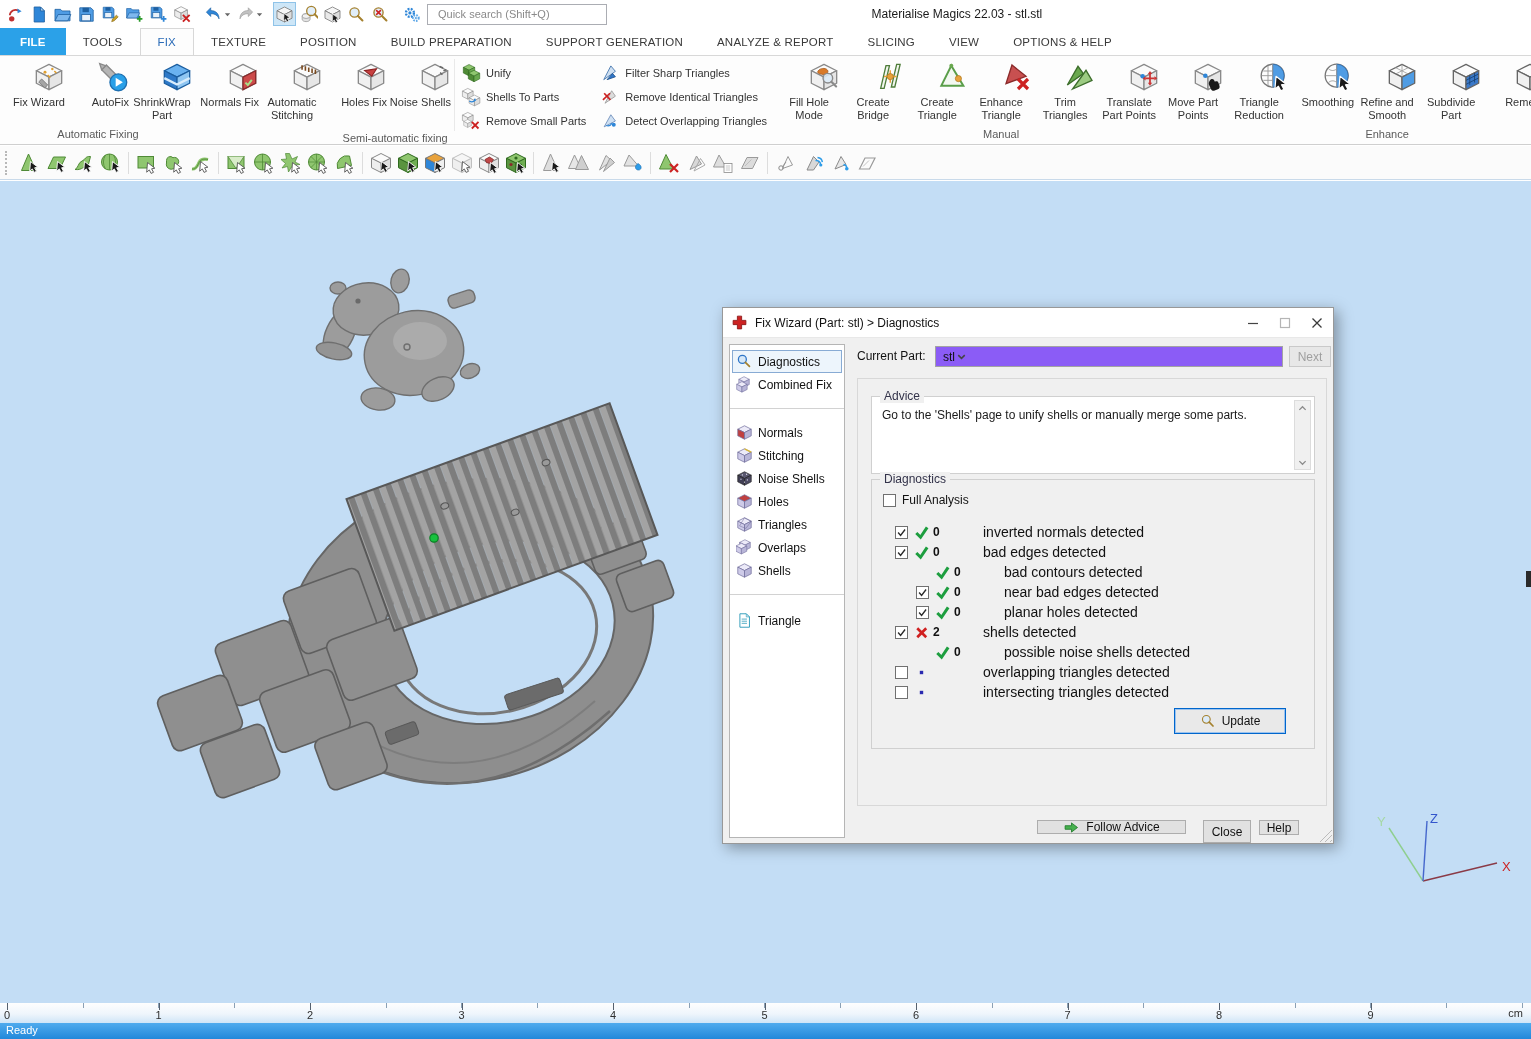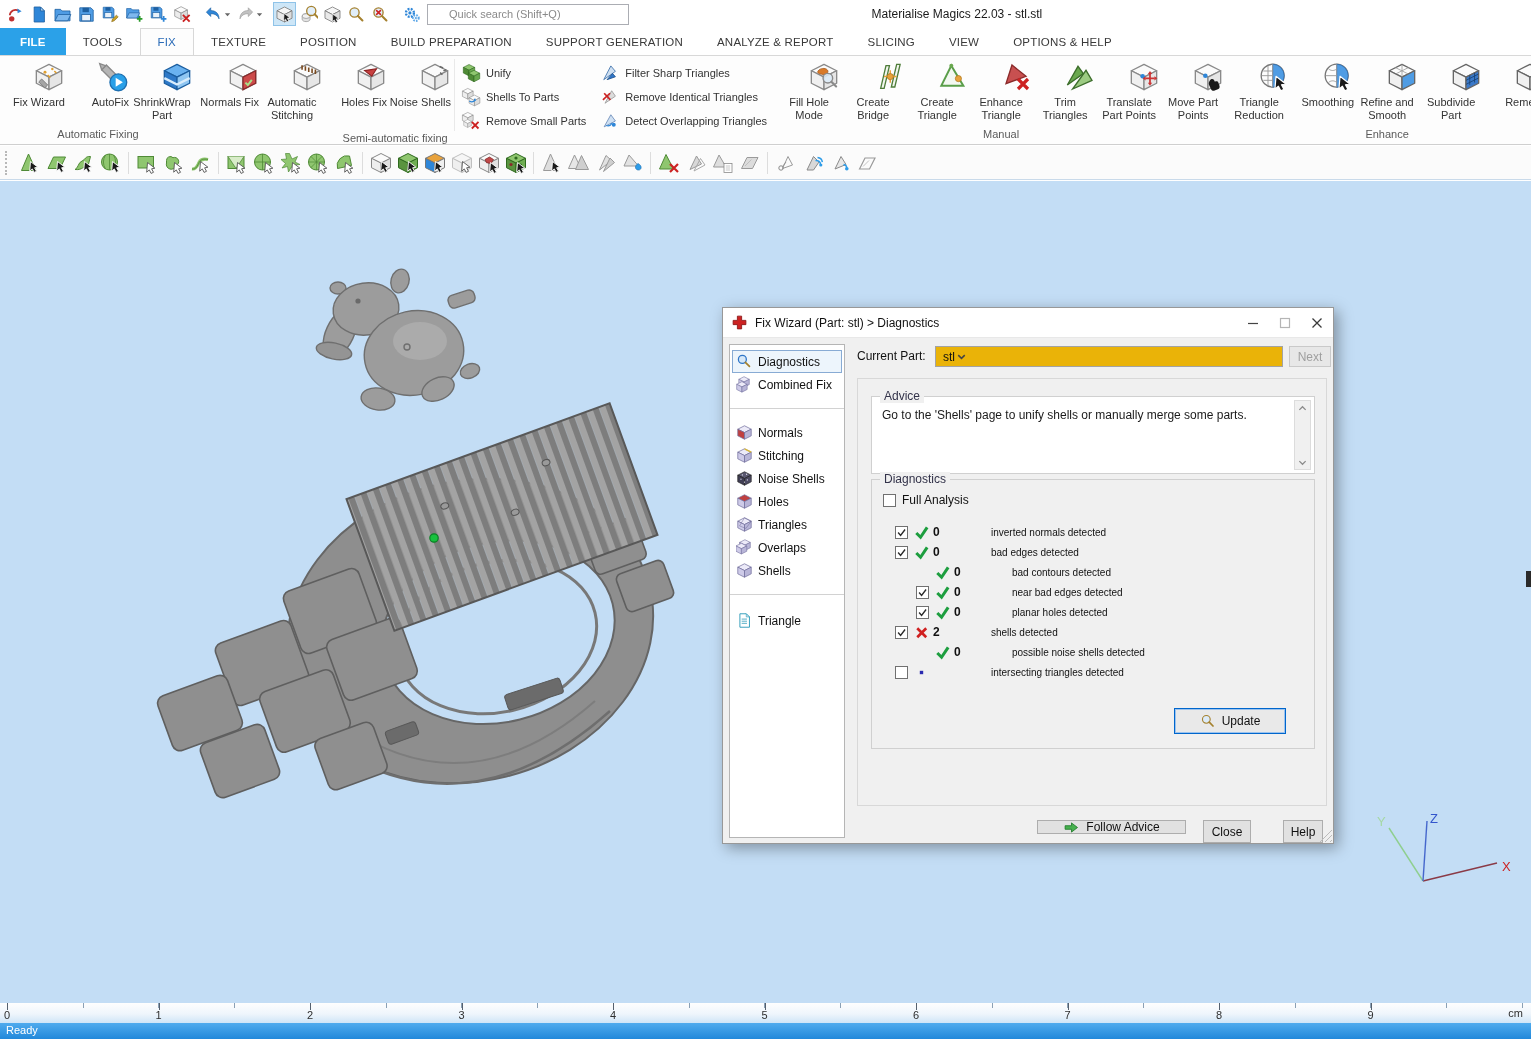--- a/index.html
+++ b/index.html
@@ -8,21 +8,21 @@
 .ic{display:inline-flex}
 svg{display:block}
 
 .titlebar{position:absolute;top:0;left:0;right:0;height:28px;background:#fff;display:flex;align-items:center}
 .qbar{display:flex;align-items:center;gap:1px;padding-left:3px}
 .qb-btn{border:1px solid transparent;background:none;padding:1px;margin:0;display:flex;align-items:center;height:24px;cursor:default}
 .qb-btn svg{width:19px;height:19px}
 .qb-btn svg.caret{width:7px;height:7px;margin-left:1px}
 .qb-btn.active{background:#cde6f7;border:1px solid #8fc3e8}
 .qb-sep{width:6px;height:1px}
-.search{margin-left:4px;width:158px;height:19px;border:1px solid #abadb3;font-size:11px;padding:0 21px;color:#444;font-family:"Liberation Sans",sans-serif}
+.search{margin-left:4px;width:158px;height:19px;border:1px solid #abadb3;font-size:11px;padding:0 10px;color:#444;font-family:"Liberation Sans",sans-serif}
 .search::placeholder{color:#8a8a8a}
 .apptitle{position:absolute;left:62.5%;transform:translateX(-50%);font-size:12px;color:#1a1a1a;white-space:nowrap;pointer-events:none}
 
 .tabbar{position:absolute;top:28px;left:0;right:0;height:27px;background:#fff;display:flex;align-items:stretch}
 .tab{padding:0 17px;display:flex;align-items:center;font-size:11.5px;color:#3a3a3a;letter-spacing:.2px}
 .tab.file{background:#2ba1e8;color:#fff;font-weight:bold;padding:0 20px}
 .tab.active{background:#fdfdfd;color:#2b6cb8;border:1px solid #d8d8d8;border-bottom:none;position:relative;z-index:3}
 
 .ribbon{position:absolute;top:55px;left:0;right:0;height:90px;background:#fdfdfd;border-top:1px solid #d8d8d8;border-bottom:1px solid #cfcfcf;display:flex;align-items:stretch;padding:0 2px;box-sizing:border-box}
 .rb-group{display:flex;flex-direction:column;padding-top:3px}
@@ -53,21 +53,21 @@
 .dlg-ctrl{width:32px;height:29px;display:flex;align-items:center;justify-content:center}
 .dlg-ctrl svg{width:12px;height:12px}
 .dlg-side{position:absolute;left:6px;top:36px;width:116px;height:494px;background:#fff;border:1px solid #b5b5b5;box-sizing:border-box}
 .side-sec{border-bottom:1px solid #d2d2d2;padding:5px 2px 12px}
 .side-sec:last-child{border-bottom:none;padding-top:14px}
 .side-sec:nth-child(2){padding-top:12px}
 .side-item{display:flex;align-items:center;gap:5px;height:21px;padding:0 3px;font-size:12px;border:1px solid transparent}
 .side-item svg{width:17px;height:17px}
 .side-item.selected{border:1px solid #88abd4;background:#edf5fc}
 .cp-label{position:absolute;left:134px;top:41px}
-.cp-select{position:absolute;left:212px;top:38px;width:348px;height:21px;background:#eab308;border:1px solid #a3a3a3;display:flex;align-items:center;justify-content:flex-start;padding:0 4px 0 7px;box-sizing:border-box}
+.cp-select{position:absolute;left:212px;top:38px;width:348px;height:21px;background:#8b5cf6;border:1px solid #a3a3a3;display:flex;align-items:center;justify-content:flex-start;padding:0 4px 0 7px;box-sizing:border-box}
 .cp-select svg{width:13px;height:13px}
 .btn{background:#e1e1e1;border:1px solid #adadad;font-size:12px;color:#111;display:flex;align-items:center;justify-content:center;gap:6px;font-family:"Liberation Sans",sans-serif;box-sizing:border-box}
 .btn-next{position:absolute;left:566px;top:38px;width:42px;height:21px;color:#9f9f9f;background:#e7e7e7;border-color:#c9c9c9}
 .panel{position:absolute;left:134px;top:70px;width:470px;height:428px;border:1px solid #d8d8d8;box-sizing:border-box}
 .gbox{position:absolute;border:1px solid #d0d0d0}
 .gb-label{position:absolute;top:-8px;left:8px;background:#f0f0f0;padding:0 4px;font-size:12px;color:#33334a}
 .gb-advice{left:13px;top:17px;width:442px;height:76px;background:#fff}
 .advice-text{padding:11px 30px 0 10px;font-size:12px;color:#1a1a1a}
 .sbar{position:absolute;right:3px;top:3px;bottom:3px;width:15px;background:#f0f0f0;border:1px solid #dcdcdc;display:flex;flex-direction:column;justify-content:space-between}
 .sbar-btn{height:14px;display:flex;align-items:center;justify-content:center}
@@ -77,27 +77,27 @@
 .cb{width:13px;height:13px;border:1px solid #707070;background:#fff;box-sizing:border-box;flex:none}
 .cb svg{width:11px;height:11px}
 .cb.none{visibility:hidden}
 .diag-rows{position:absolute;left:11px;top:42px;right:8px}
 .diag-row{display:flex;align-items:center;height:20px}
 .diag-row.lvl0{margin-left:12px}
 .diag-row.lvl1{margin-left:33px}
 .dstat{width:17px;height:17px;margin-left:5px;flex:none}
 .dstat svg{width:17px;height:17px}
 .dcount{width:22px;margin-left:3px;font-weight:bold;font-size:12px}
-.dlabel{margin-left:36px;font-size:10px}
+.dlabel{margin-left:28px;font-size:14px}
 .btn-update{position:absolute;right:28px;top:228px;width:112px;height:26px;border:1px solid #0066cc;box-shadow:inset 0 0 0 1px #9cc3ee;background:#e9e9e9}
 .btn-update svg{width:16px;height:16px}
 .btn-follow{position:absolute;left:314px;top:512px;width:149px;height:14px}
 .btn-follow svg{width:17px;height:17px}
 .btn-close{position:absolute;left:480px;top:512px;width:48px;height:23px}
-.btn-help{position:absolute;left:560px;top:512px;width:40px;height:23px}
+.btn-help{position:absolute;left:536px;top:512px;width:40px;height:15px}
 .grip{position:absolute;right:1px;bottom:1px;width:13px;height:13px;background:
  linear-gradient(135deg,transparent 0 50%,#bbb 50% 55%,transparent 55% 70%,#bbb 70% 75%,transparent 75% 90%,#bbb 90% 95%,transparent 95%)}
 
 .ruler{position:absolute;top:1003px;left:0;width:1531px;height:20px;background:linear-gradient(#fefefe 0%,#eef5fc 55%,#cfe5f7 100%);border-bottom:1px solid #aecdе8}
 .ruler::before{content:'';position:absolute;left:7px;top:0;right:0;height:5px;background:repeating-linear-gradient(90deg,#8aa0b5 0 1px,transparent 1px 75.75px)}
 .rtick{position:absolute;top:0;width:1px;height:7px;background:#55606e}
 .rnum{position:absolute;top:6px;transform:translateX(-50%);font-size:11px;color:#2e2e2e}
 .runit{position:absolute;right:8px;top:4px;font-size:11px;color:#2e2e2e}
 
 .statusbar{position:absolute;top:1023px;left:0;width:1531px;height:16px;background:linear-gradient(#4fabee,#2188da);color:#fff;font-size:11px;line-height:15px;padding-left:6px;box-sizing:border-box}
@@ -1145,20 +1145,30 @@
                 <span class="dlabel">possible noise shells detected</span>
               </div>
               <div class="diag-row lvl0">
                 <span class="cb unchecked"></span>
                 <span class="dstat">
                   <svg viewBox="0 0 18 18">
                     <rect x="7.2" y="7.2" width="3.6" height="3.6" fill="#2a2ab0"></rect>
                   </svg>
                 </span>
                 <span class="dcount"></span>
+                <span class="dlabel">overlapping triangles detected</span>
+              </div>
+              <div class="diag-row lvl0">
+                <span class="cb unchecked"></span>
+                <span class="dstat">
+                  <svg viewBox="0 0 18 18">
+                    <rect x="7.2" y="7.2" width="3.6" height="3.6" fill="#2a2ab0"></rect>
+                  </svg>
+                </span>
+                <span class="dcount"></span>
                 <span class="dlabel">intersecting triangles detected</span>
               </div>
             </div>
           <button class="btn btn-update">
             <svg viewBox="0 0 24 24">
                 <circle cx="9.5" cy="9.5" r="5.8" fill="#dcebf8" stroke="#a5812e" stroke-width="1.7"></circle>
                 <path d="M13.8 13.8 19.5 19.5" stroke="#a5812e" stroke-width="2.6" stroke-linecap="round"></path>
               </svg>
             <span>Update</span>
           </button>

